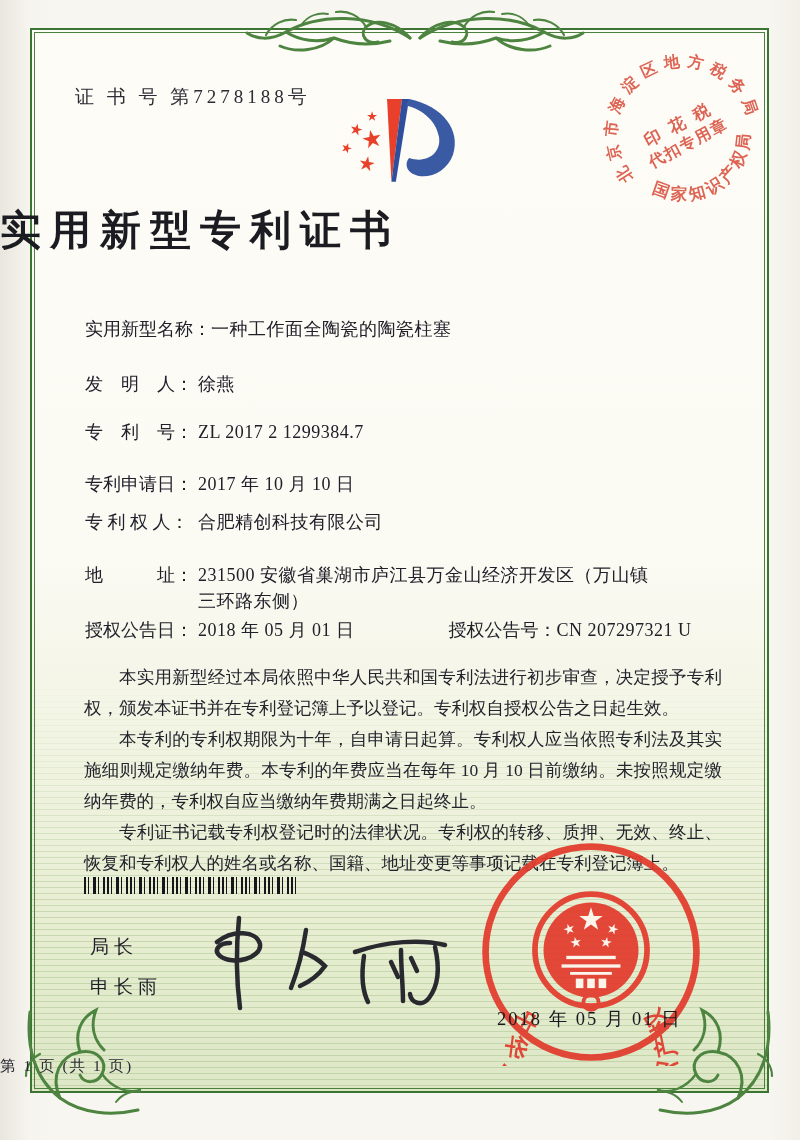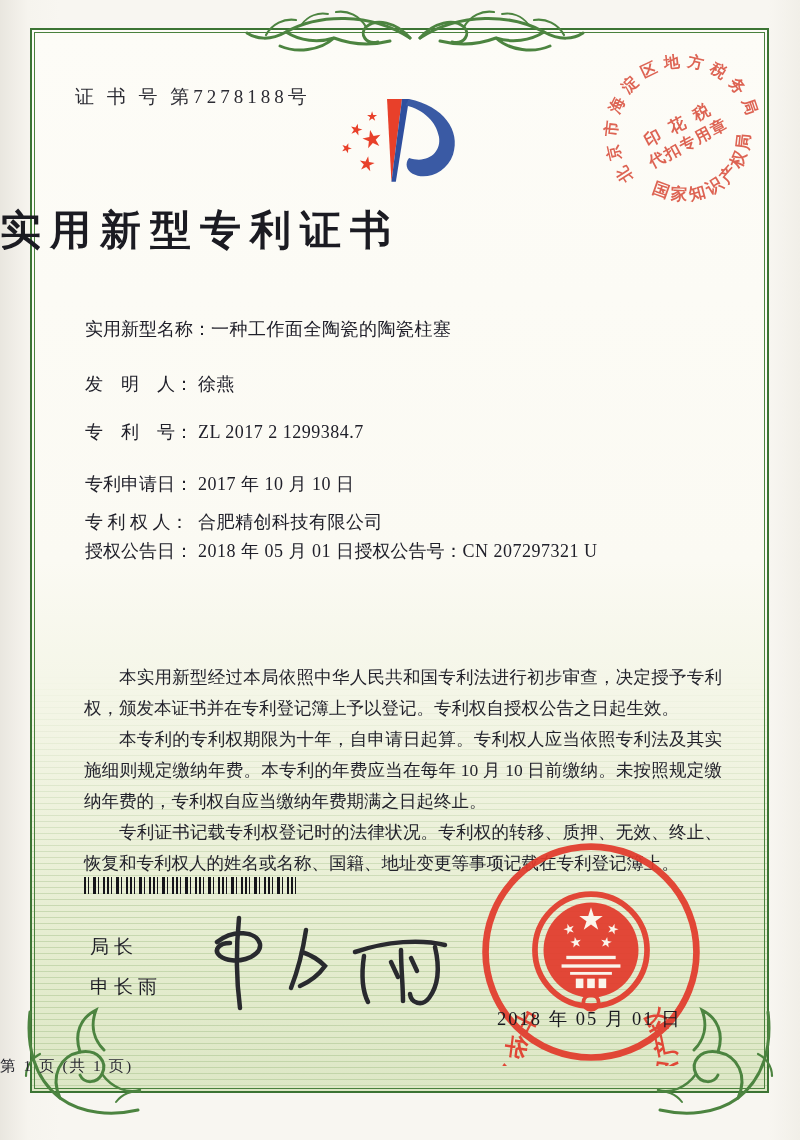--- a/index.html
+++ b/index.html
@@ -41,21 +41,21 @@
     position:absolute;left:0;top:203px;width:100%;
     font-size:41px;font-weight:700;letter-spacing:9px;color:#1b1b22;
   }
   .fields{position:absolute;left:85px;top:316px;width:640px;color:#20202a;}
   .frow{display:flex;align-items:flex-start;font-size:18px;line-height:26px;font-weight:500;}
   .flabel{flex:0 0 113px;white-space:nowrap;}
   .fvalue{letter-spacing:.5px;}
   .fvalue.wrap{max-width:455px;}
   .r2{margin-top:29px}.r3{margin-top:22px}.r4{margin-top:26px}
   .r5{margin-top:12px}.r6{margin-top:27px}.r7{margin-top:3px}
-  .flabel2{white-space:nowrap;}
+  .flabel2{margin-left:94px;white-space:nowrap;}
   .paras{
     position:absolute;left:84px;top:662px;width:638px;
     font-size:17.5px;line-height:31px;color:#23232c;font-weight:500;text-align:justify;
   }
   .paras p{margin:0;text-indent:2em;}
   
   .barcode{
     position:absolute;left:84px;top:877px;width:214px;height:17px;
     background:repeating-linear-gradient(90deg,
       #15151a 0 2px,transparent 2px 4px,
@@ -170,20 +170,24 @@
       <span class="flabel">专　利　号：</span>
       <span class="fvalue">ZL 2017 2 1299384.7</span>
     </div>
     <div class="frow r4">
       <span class="flabel">专利申请日：</span>
       <span class="fvalue">2017 年 10 月 10 日</span>
     </div>
     <div class="frow r5">
       <span class="flabel">专 利 权 人：</span>
       <span class="fvalue">合肥精创科技有限公司</span>
+    </div>
+    <div class="frow r6">
+      <span class="flabel">地　　　址：</span>
+      <span class="fvalue wrap">231500 安徽省巢湖市庐江县万金山经济开发区（万山镇三环路东侧）</span>
     </div>
     <div class="frow r7">
       <span class="flabel">授权公告日：</span>
       <span class="fvalue">2018 年 05 月 01 日</span>
       <span class="flabel2">授权公告号：</span>
       <span class="fvalue">CN 207297321 U</span>
     </div>
   </div>
 
   <div class="paras">

